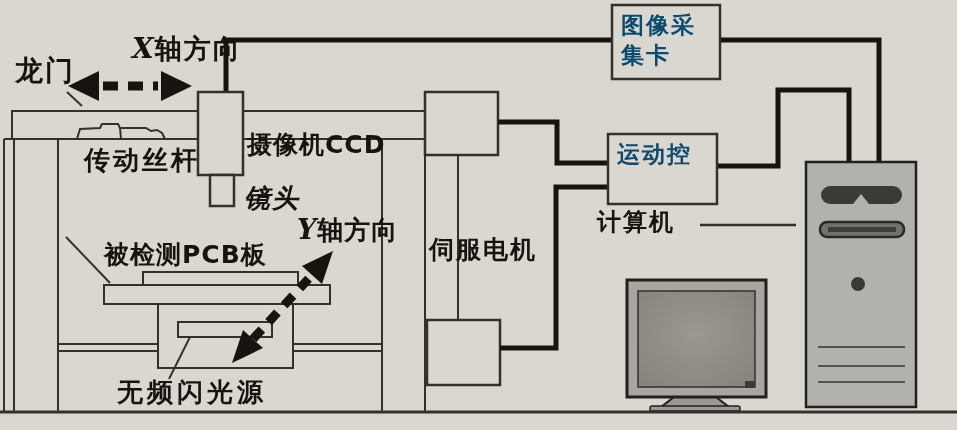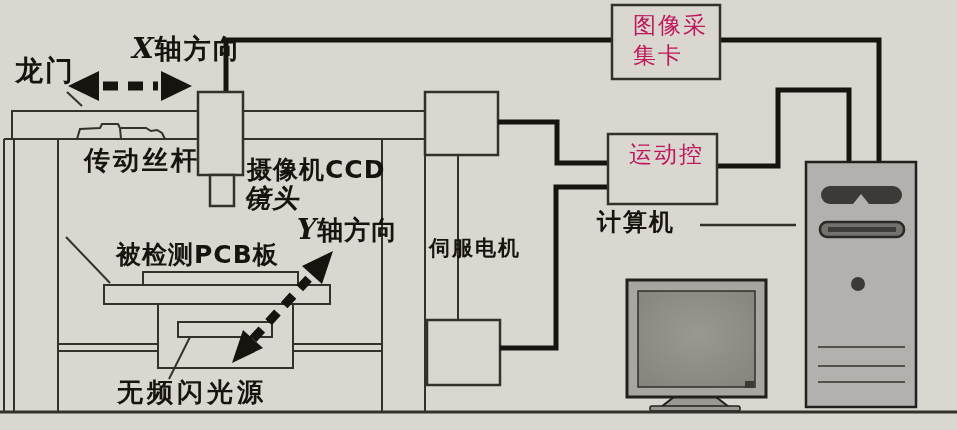--- a/index.html
+++ b/index.html
@@ -21,24 +21,23 @@
   }
   .ital{
     font-family:"DejaVu Serif",serif;
     font-style:italic;
     font-weight:bold;
     letter-spacing:0;
     margin-right:1px;
   }
   .cardlbl{
     position:absolute;
-    font-weight:normal;
-    color:#be185d;
+    font-weight:bold;
+    color:#0c4a6e;
     letter-spacing:2px;
-    margin-left:12px;
   }
   .cardlbl div{line-height:30px;}
 </style>
 </head>
 <body>
 
 <div id="stage">
 
   <svg width="957" height="430" viewBox="0 0 957 430">
     <defs>
@@ -140,32 +139,32 @@
   </svg>
 
   <div class="lbl" style="left:15px;top:56px;font-size:28px;">龙门</div>
 
   <div class="lbl" style="left:84px;top:34px;font-size:27px;margin-left:48px;">
     <span class="ital" style="font-size:28px;">X</span><span>轴方向</span>
   </div>
 
   <div class="lbl" style="left:67px;top:147px;font-size:26px;letter-spacing:3px;margin-left:17px;">传动丝杆</div>
 
-  <div class="lbl" style="left:247px;top:157px;font-size:25px;letter-spacing:1px;">摄像机CCD</div>
+  <div class="lbl" style="left:247px;top:132px;font-size:25px;letter-spacing:1px;">摄像机CCD</div>
 
   <div class="lbl" style="left:244px;top:185px;font-size:26px;font-style:italic;">镜头</div>
 
 
-  <div class="lbl" style="left:116px;top:242px;font-size:25px;letter-spacing:1px;">被检测PCB板</div>
+  <div class="lbl" style="left:104px;top:242px;font-size:25px;letter-spacing:1px;">被检测PCB板</div>
 
   <div class="lbl" style="left:297px;top:216px;font-size:26px;letter-spacing:1px;">
     <span class="ital" style="font-size:27px;">Y</span><span>轴方向</span>
   </div>
 
-  <div class="lbl" style="left:429px;top:237px;font-size:21px;">伺服电机</div>
+  <div class="lbl" style="left:429px;top:237px;font-size:25px;">伺服电机</div>
 
   <div class="lbl" style="left:117px;top:379px;font-size:26px;letter-spacing:4px;">无频闪光源</div>
 
   <div class="cardlbl" style="left:621px;top:10px;font-size:23px;">
     <div>图像采</div>
     <div>集卡</div>
   </div>
 
   <div class="cardlbl" style="left:617px;top:139px;font-size:23px;">
     <div>运动控</div>

